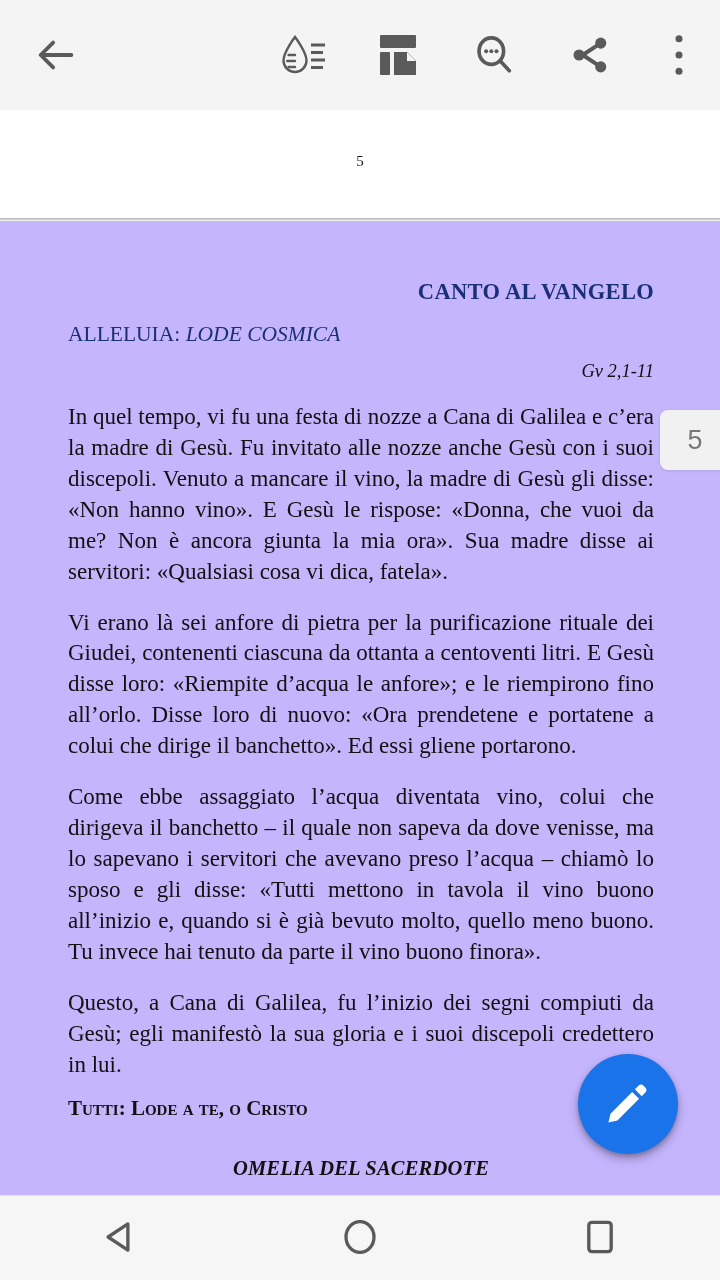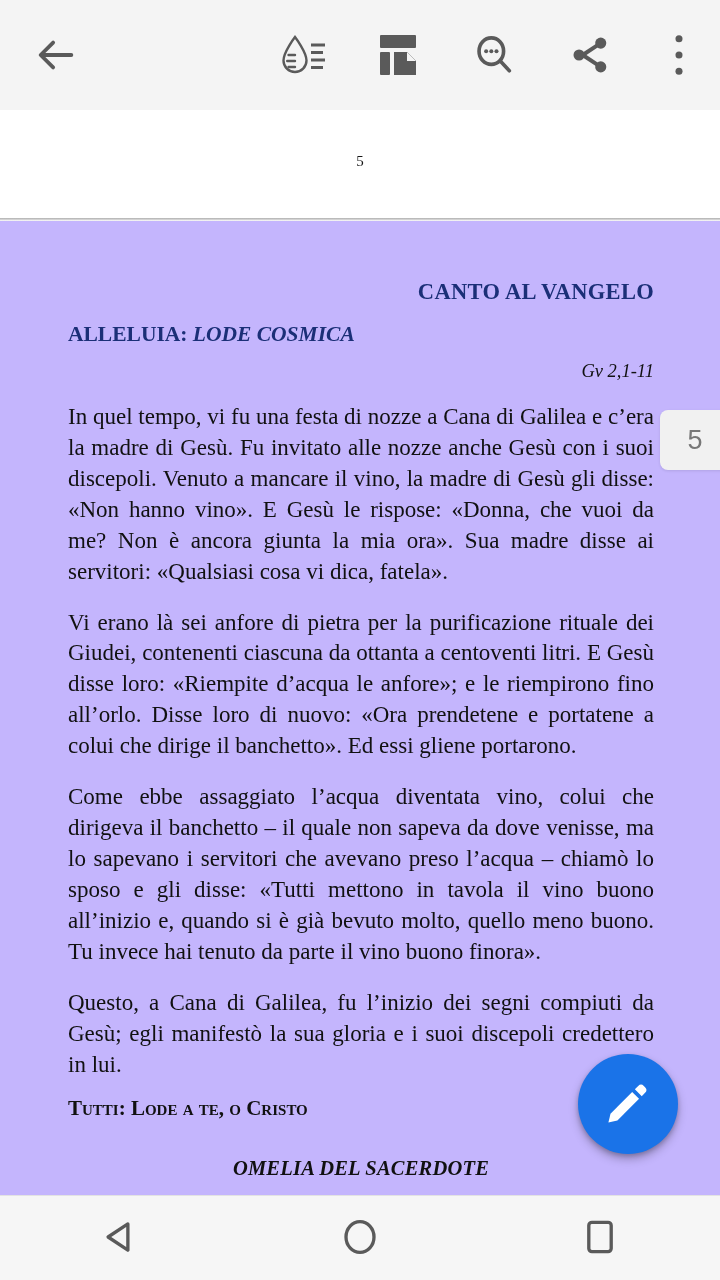--- a/index.html
+++ b/index.html
@@ -95,21 +95,21 @@
   .h-right    { text-align: right; }
 
   .sec-canto {
     font-size: 22.5px;
     font-weight: bold;
     letter-spacing: .3px;
     margin-bottom: 17px;
   }
   .sec-alleluia {
     font-size: 21.5px;
-    font-weight: bold;
+    font-weight: normal;
     margin-bottom: 14px;
   }
   .sec-alleluia .it { font-style: italic; }
 
   .smallcaps {
     font-variant: small-caps;
     font-size: 21px;
     letter-spacing: .2px;
   }
   .sec-lettura { margin-bottom: 10px; }

